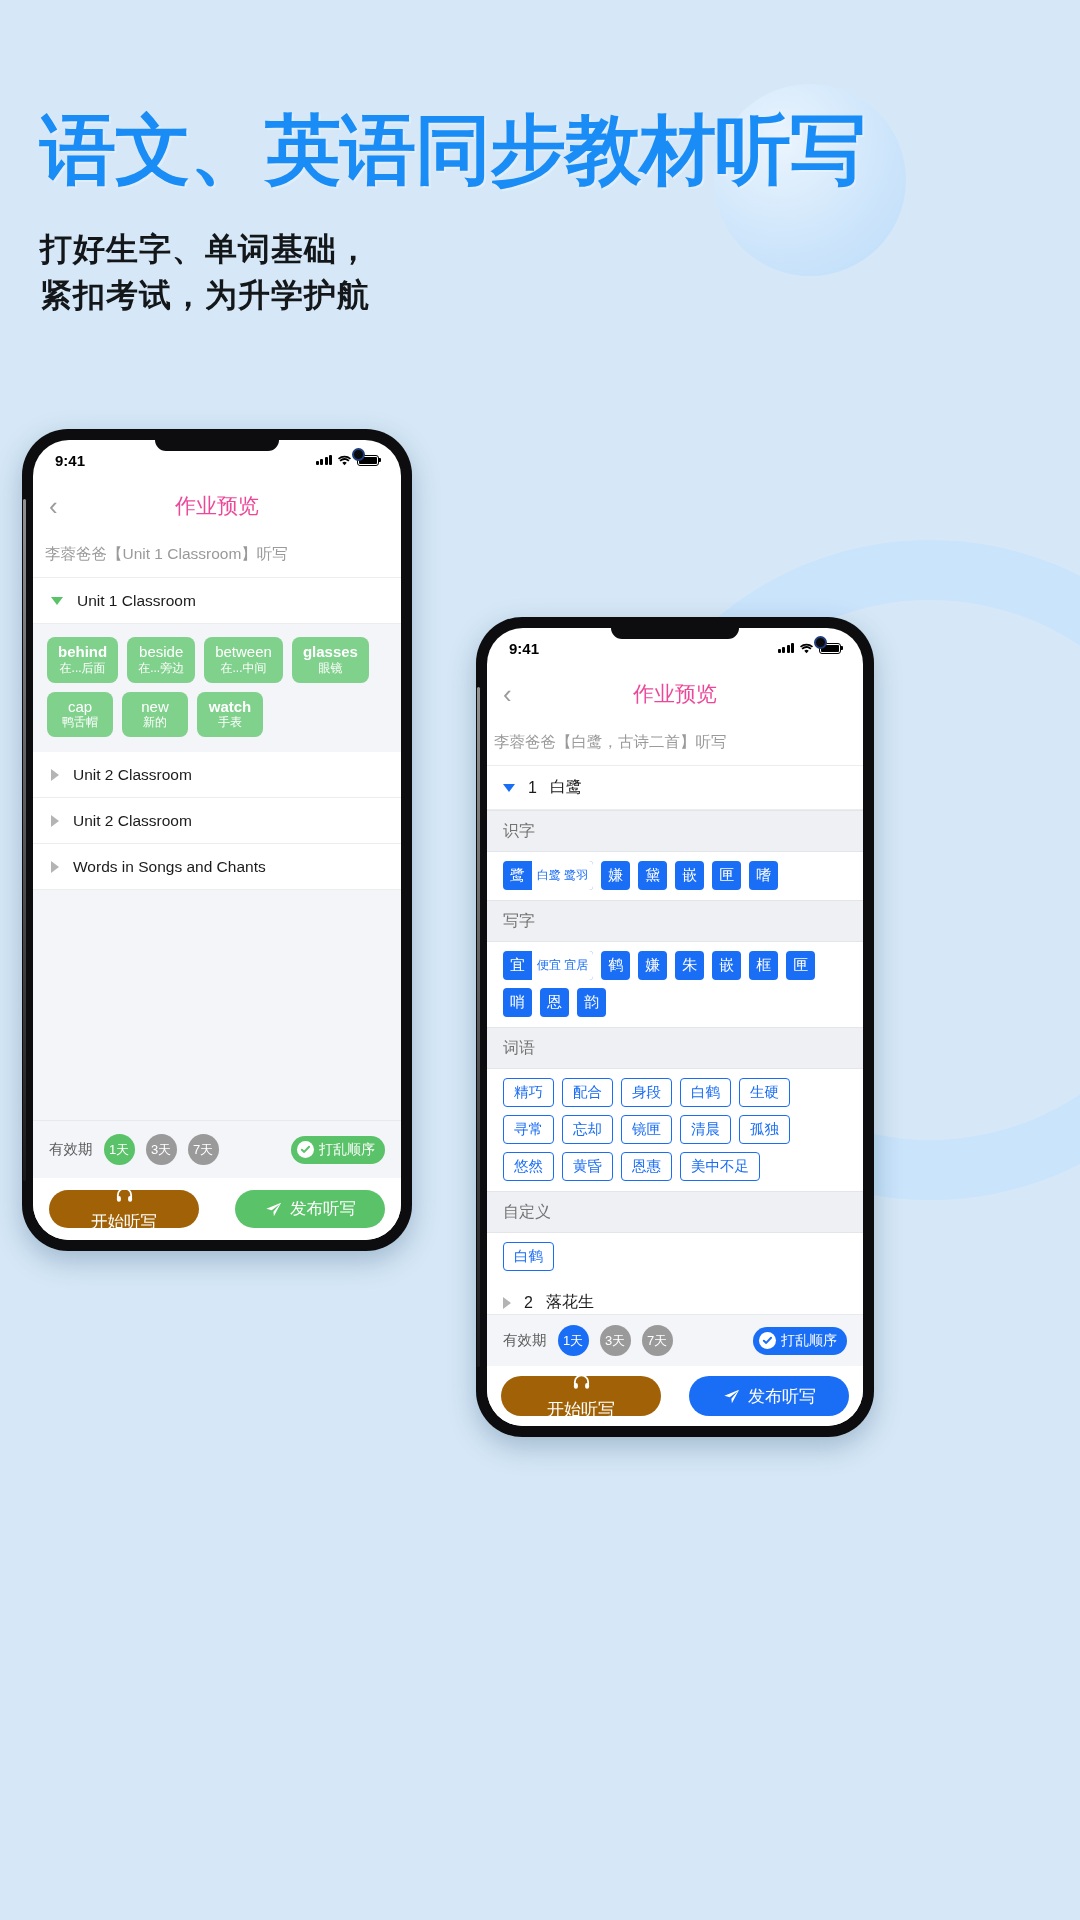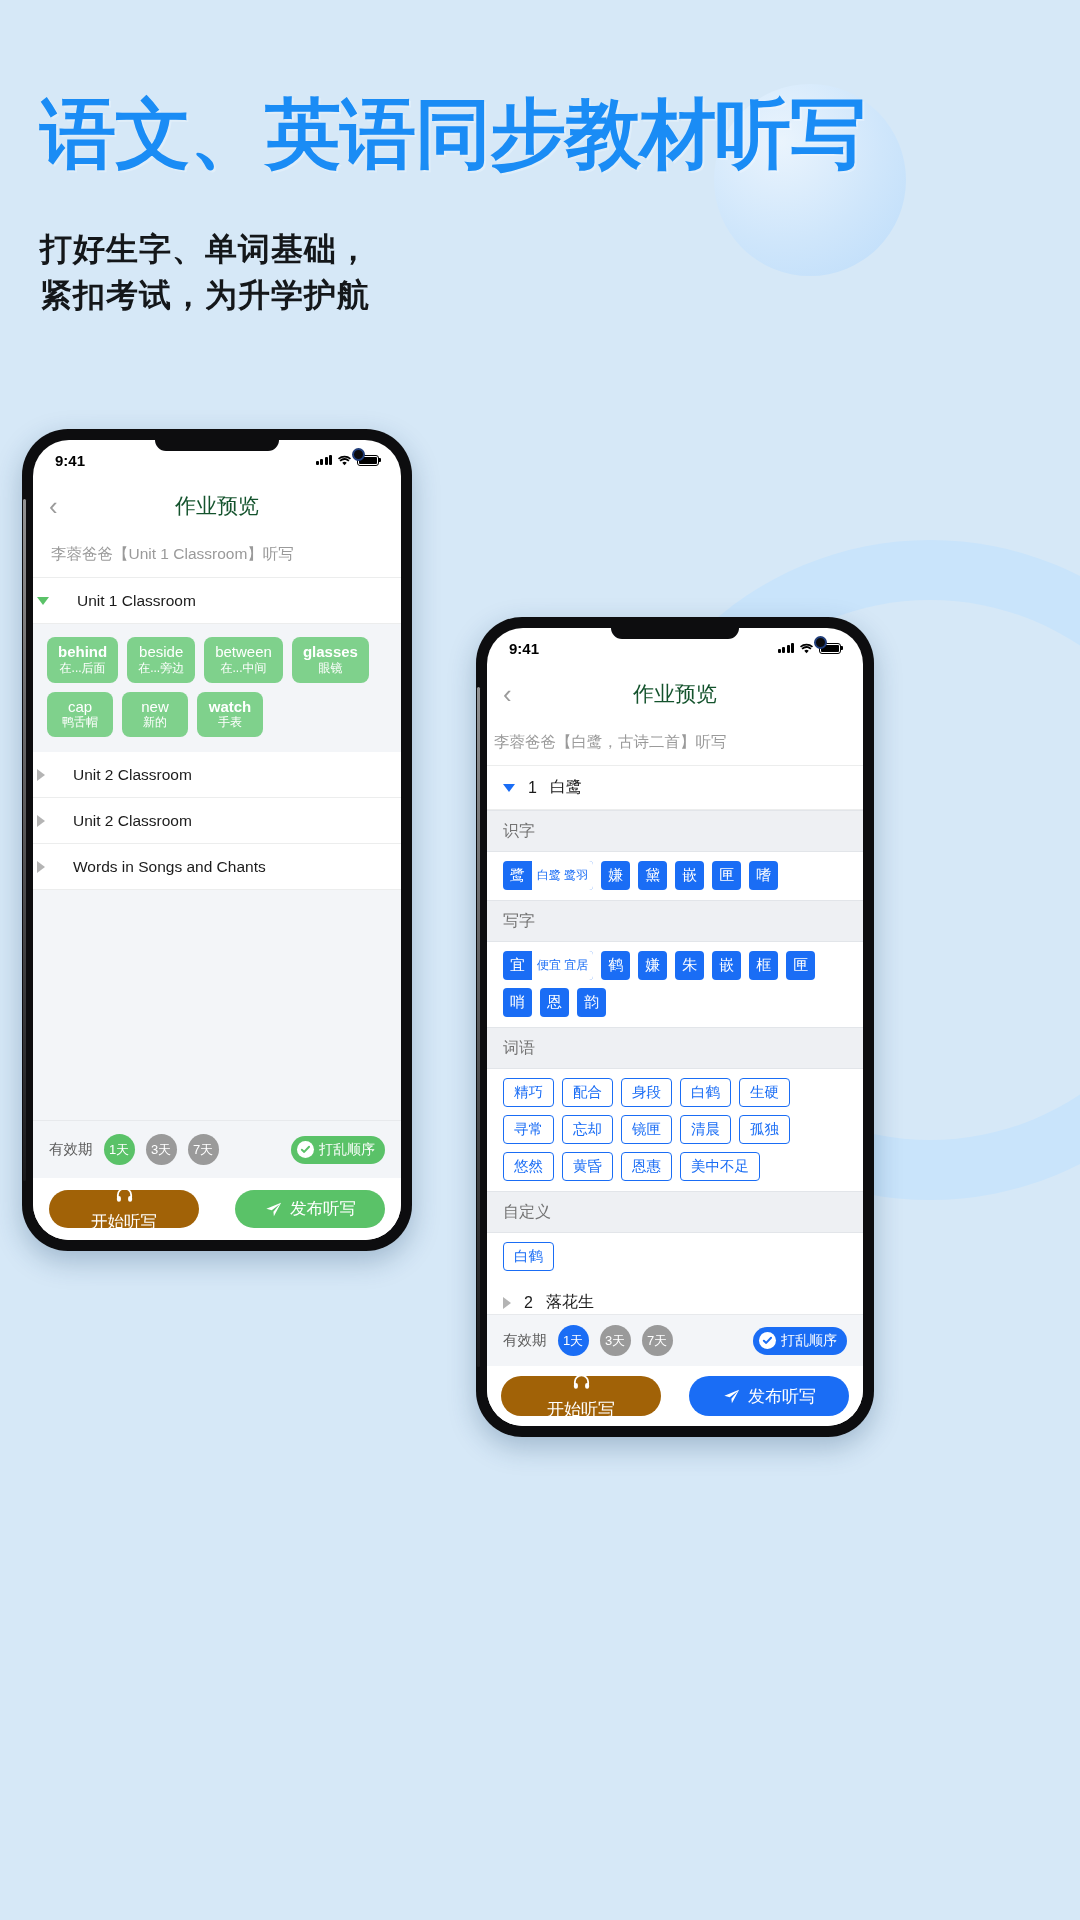--- a/index.html
+++ b/index.html
@@ -27,21 +27,21 @@
   .bg-circle-right-inner{
     position:absolute; left:660px; top:600px; width:540px; height:540px;
     border-radius:50%;
     background:#d6e8f7;
     z-index:0;
   }
 
   
   .hero{ position:relative; z-index:2; }
   .hero-title{
-    position:absolute; left:40px; top:84px;
+    position:absolute; left:40px; top:100px;
     font-family:"DejaVu Serif", serif;
     font-weight:bold;
     font-size:76px;
     letter-spacing:-1px;
     color:#1a8cf5;
     white-space:nowrap;
     text-shadow:2px 2px 0 rgba(255,255,255,.25);
   }
   .hero-sub{
     position:absolute; left:40px; top:226px;
@@ -112,21 +112,21 @@
   
   .navbar{
     position:relative; flex:none;
     display:flex; align-items:center; justify-content:center;
     background:#fff;
   }
   .nav-back{
     position:absolute; display:flex; align-items:center; justify-content:center;
     color:#9b9b9b;
   }
-  .nav-title{ font-weight:500; color:#14532d; }
+  .nav-title{ font-weight:500; color:#ec4899; }
 
   .subtitle-row{
     flex:none; color:#9a9a9a; background:#fff;
     border-bottom:1px solid #eceded;
     display:flex; align-items:center;
   }
 
   
   .body-scroll{ flex:1; overflow:hidden; background:#f3f5f8; display:flex; flex-direction:column; }
 
@@ -214,22 +214,22 @@
   #phone-left{ left:22px; top:429px; width:390px; height:822px; }
   #phone-left .notch{ width:124px; height:11px; }
   #phone-left .dyn-dot{ right:36px; top:8px; width:13px; height:13px; }
   #phone-left .statusbar{ height:40px; font-size:15px; }
   #phone-left .sig i:nth-child(1){ height:4px } #phone-left .sig i:nth-child(2){ height:6px }
   #phone-left .sig i:nth-child(3){ height:8px } #phone-left .sig i:nth-child(4){ height:10px }
   #phone-left .batt{ width:22px; height:11px; }
   #phone-left .navbar{ height:52px; }
   #phone-left .nav-back{ left:16px; font-size:26px; }
   #phone-left .nav-title{ font-size:21px; }
-  #phone-left .subtitle-row{ height:46px; padding:0 18px; font-size:15.5px; }
-  #phone-left .lesson-row{ height:46px; padding:0 4px; gap:28px; font-size:15.5px; }
+  #phone-left .subtitle-row{ height:46px; padding:0 12px; font-size:15.5px; }
+  #phone-left .lesson-row{ height:46px; padding:0 18px; gap:14px; font-size:15.5px; }
   #phone-left .chip-area{ padding:13px 14px 15px; gap:9px; }
   #phone-left .chip-en{ min-width:66px; padding:7px 11px; }
   #phone-left .chip-en .en{ font-size:15px; }
   #phone-left .chip-en .cn{ font-size:12px; margin-top:2px; }
   #phone-left .valid-bar{ height:58px; padding:0 16px; gap:11px; font-size:14.5px; }
   #phone-left .day{ width:31px; height:31px; font-size:13px; }
   #phone-left .shuffle{ padding:5px 10px 5px 6px; gap:5px; font-size:14px; }
   #phone-left .check-ic{ width:17px; height:17px; }
   #phone-left .action-bar{ height:62px; padding:0 16px; }
   #phone-left .btn{ width:150px; height:38px; font-size:16.5px; gap:7px; }

